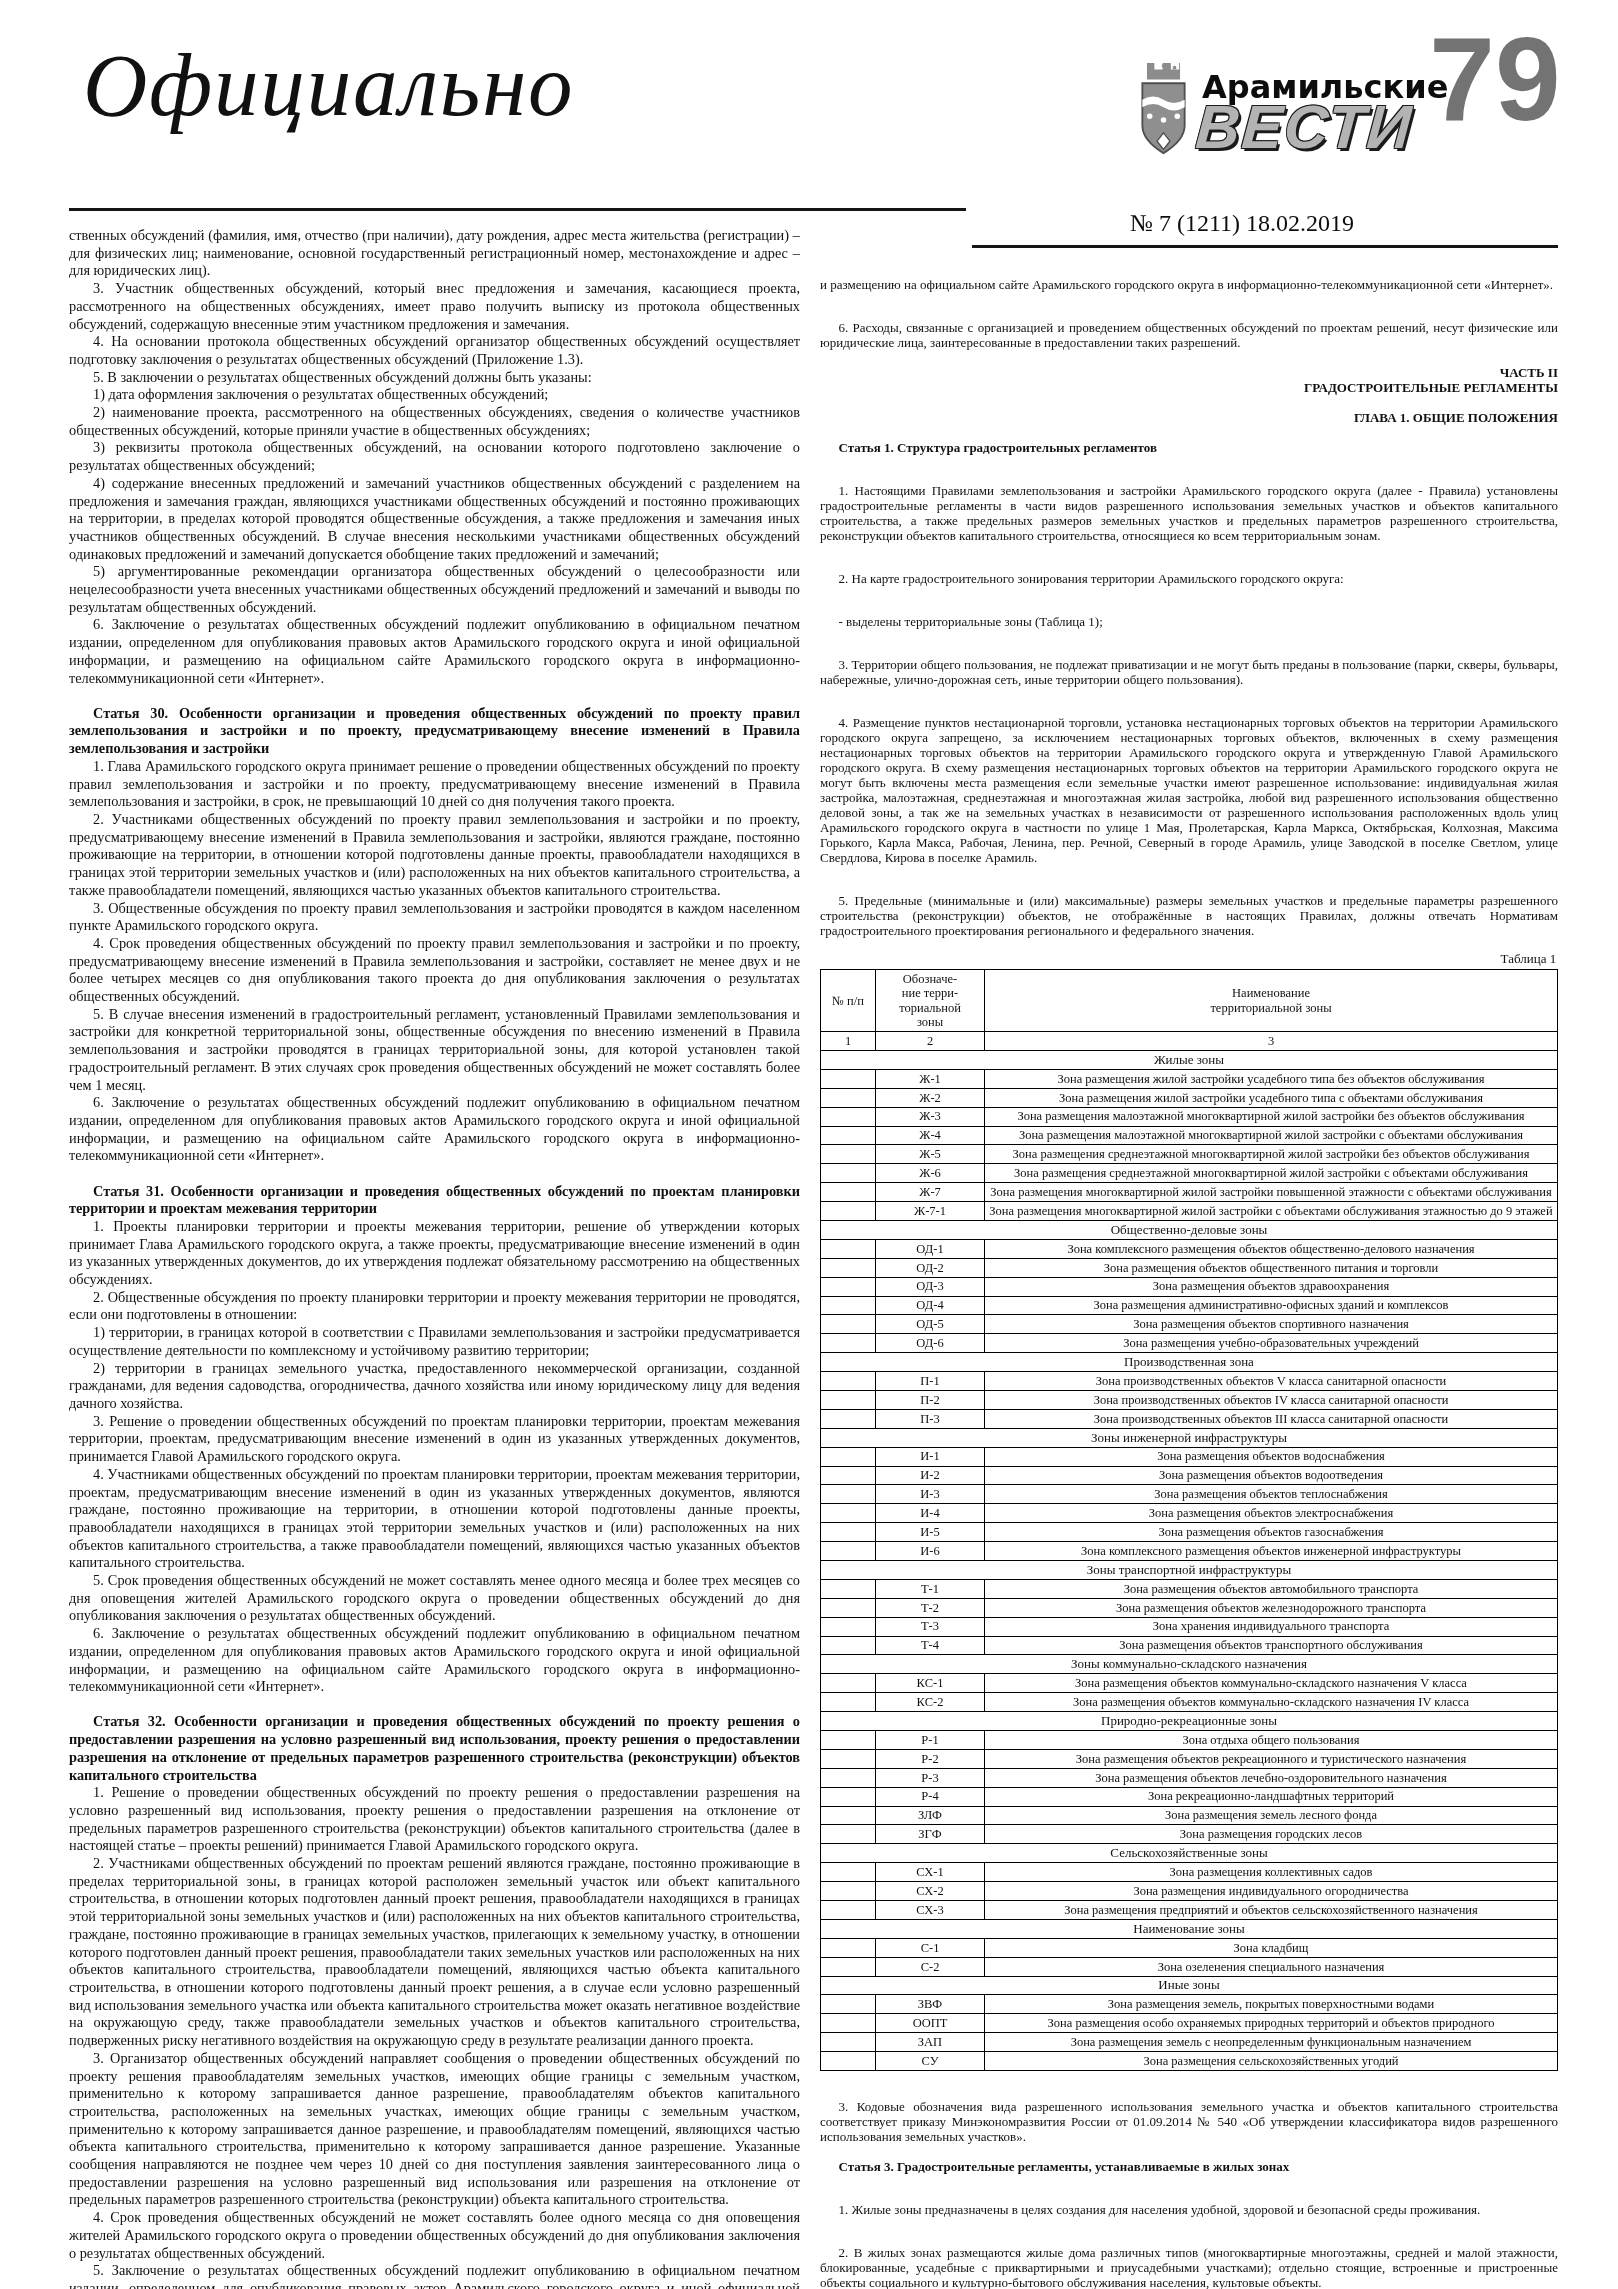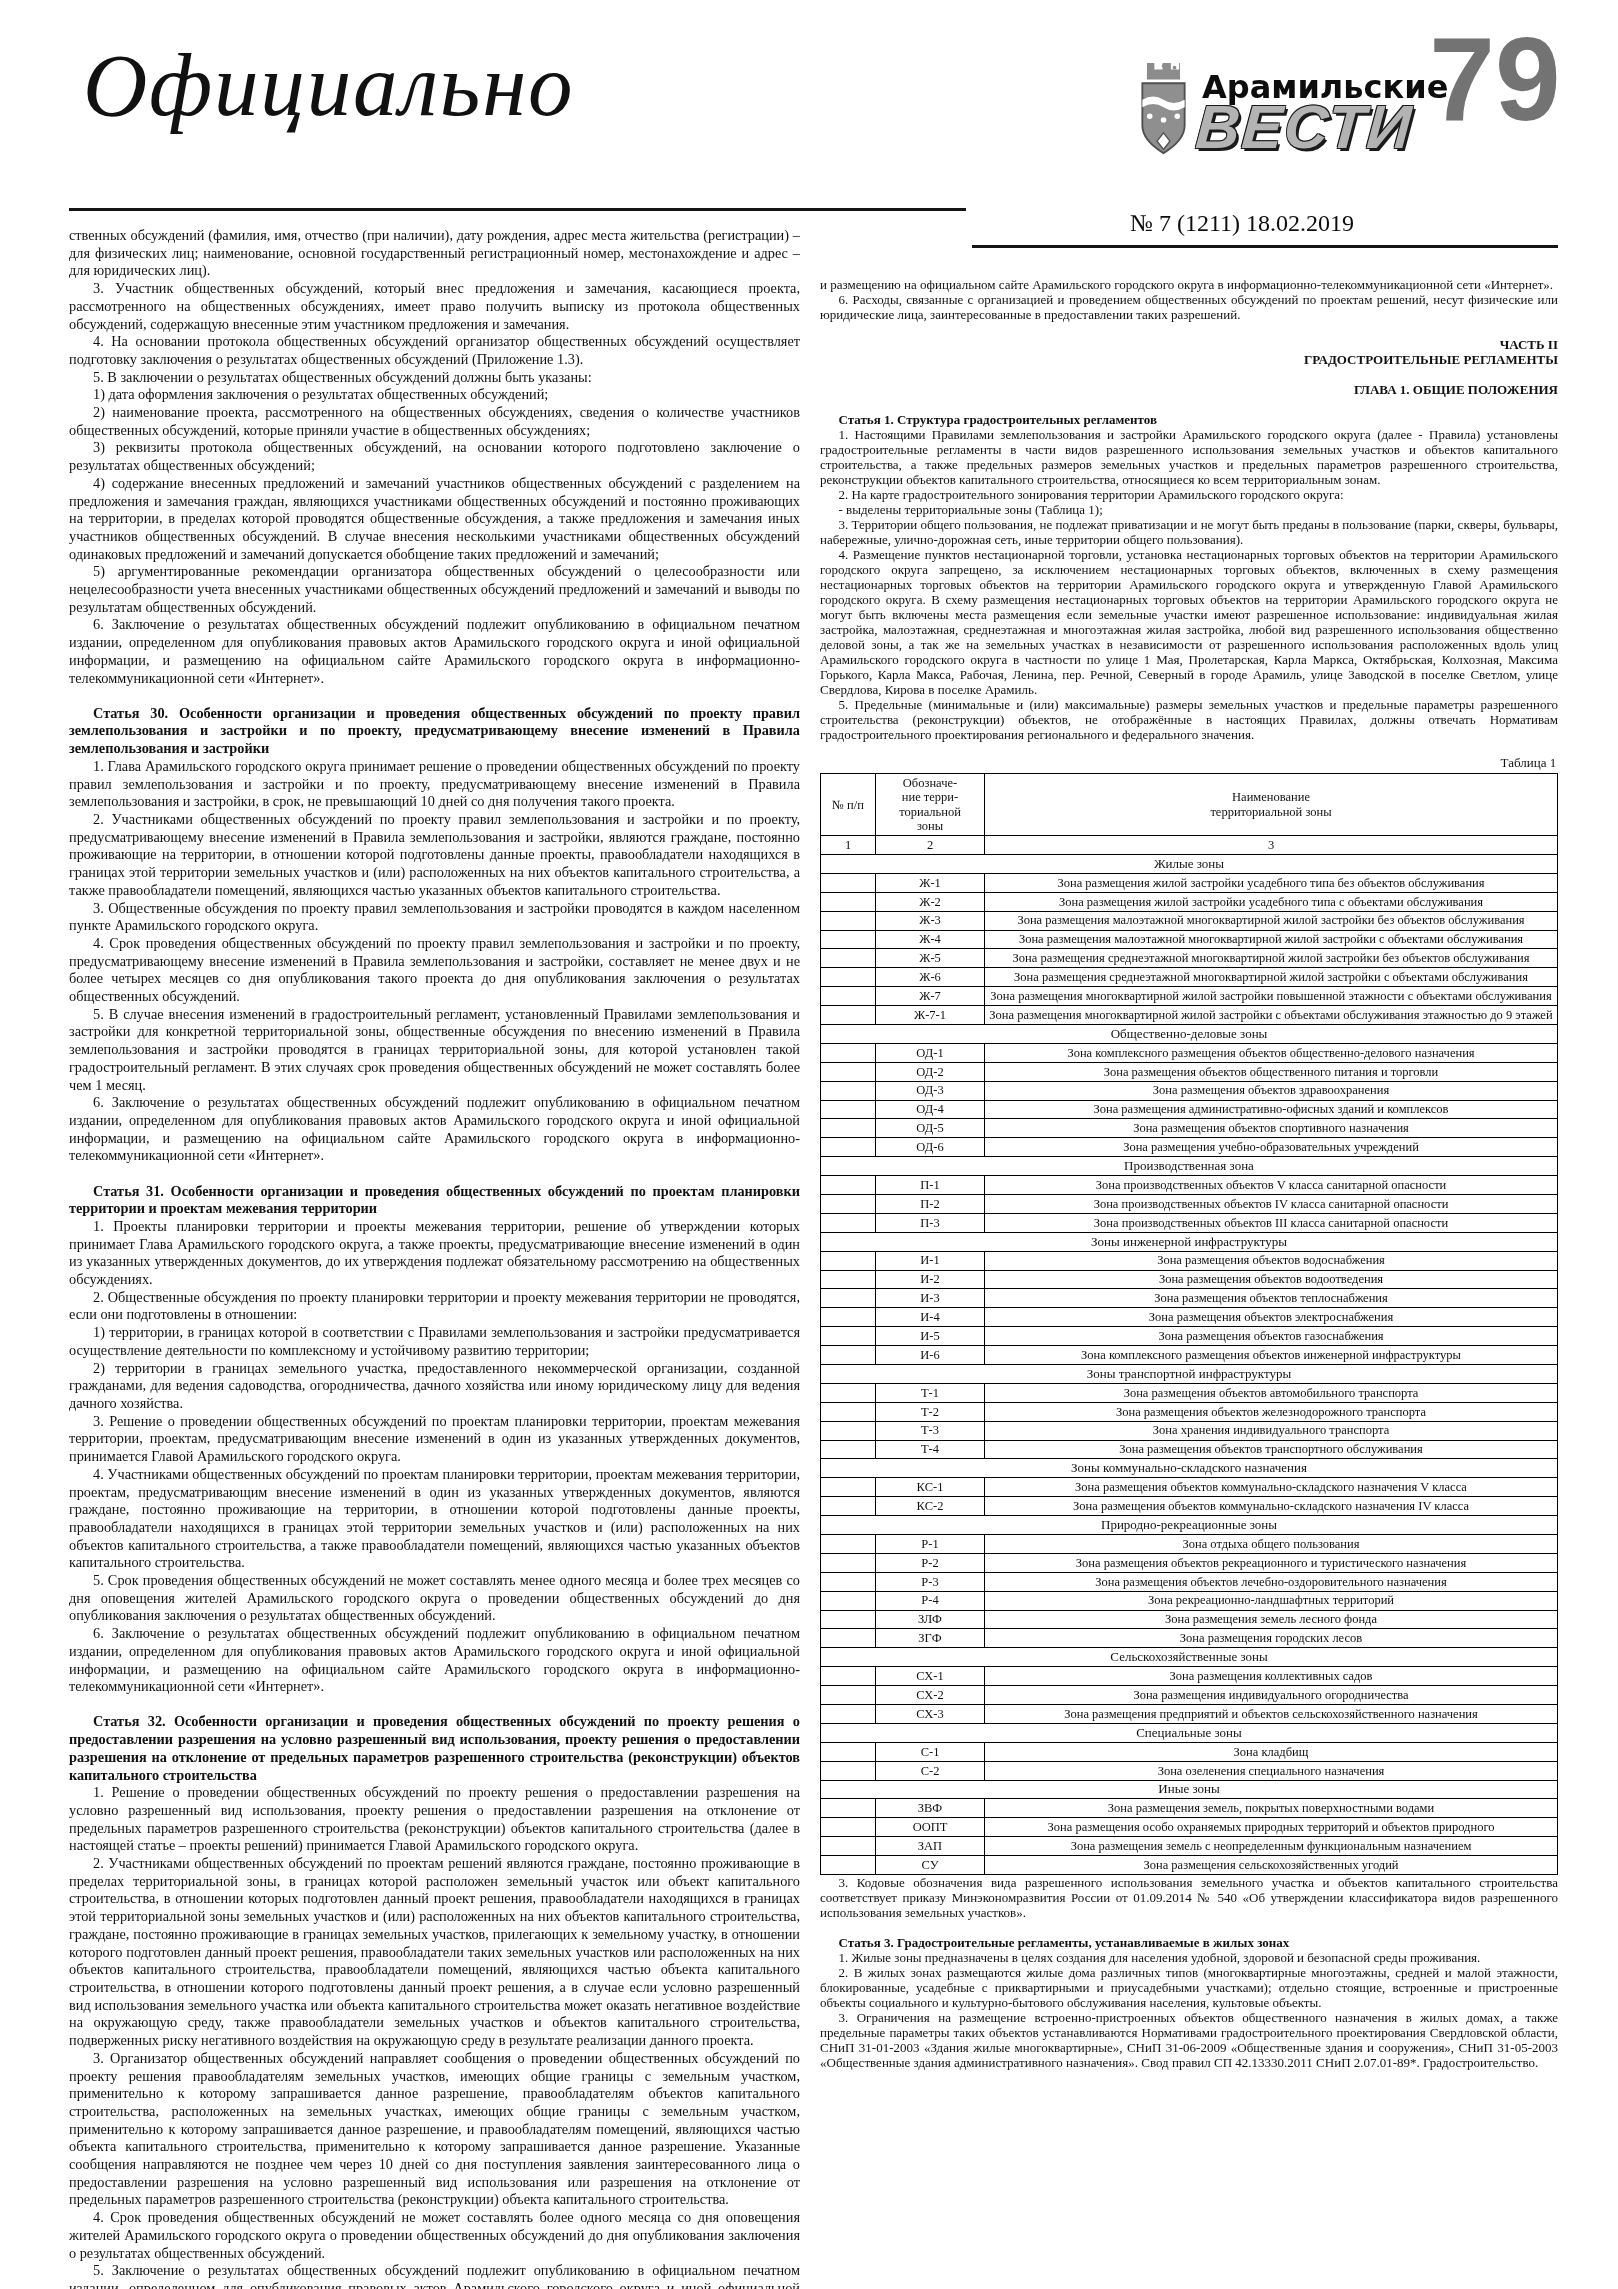--- a/index.html
+++ b/index.html
@@ -21,21 +21,21 @@
   .page-number{position:absolute;left:1421px;top:20px;width:148px;text-align:center;
         font-family:"Liberation Sans", sans-serif;font-weight:800;font-size:118px;line-height:1;color:#737373;}
   .issue-info{position:absolute;left:1124px;top:210px;width:236px;text-align:center;
         font-size:24px;color:#0d0d0d;}
   
   .col{position:absolute;text-align:justify;}
   .col-left{left:69px;top:227px;width:731px;font-size:14.3px;line-height:17.7px;}
   .col-right{left:820px;top:277px;width:738px;font-size:13px;line-height:15px;}
   .blk{margin:0;}
   .blk.p{text-indent:24px;}
-  .col-right .blk.p{text-indent:18.5px;}
+  .col-right .blk.p{text-indent:18.5px;margin-top:28px;}
   .blk.pc{text-indent:0;}
   .blk.h{font-weight:bold;text-indent:24px;margin-top:17.5px;}
   .col-right .blk.h{text-indent:18.5px;margin-top:15px;}
   .blk.hc{font-weight:bold;text-align:right;text-indent:0;margin-top:14.8px;white-space:pre-line;}
   
   .tcap{text-align:right;margin:13px 1.8px 3.7px 0;}
   table.zones{border-collapse:collapse;width:100%;font-size:12.5px;line-height:14.3px;
         border:1.8px solid #000;table-layout:fixed;}
   table.zones th,table.zones td{border:1.3px solid #000;padding:1.8px 3.7px;text-align:center;
         vertical-align:middle;font-weight:normal;overflow:hidden;}
@@ -354,21 +354,21 @@
             <td class="num"></td>
             <td class="code">СХ-2</td>
             <td class="name">Зона размещения индивидуального огородничества</td>
           </tr>
           <tr>
             <td class="num"></td>
             <td class="code">СХ-3</td>
             <td class="name">Зона размещения предприятий и объектов сельскохозяйственного назначения</td>
           </tr>
           <tr>
-            <td colspan="3" class="sec">Специальные зоны</td>
+            <td colspan="3" class="sec">Наименование зоны</td>
           </tr>
           <tr>
             <td class="num"></td>
             <td class="code">С-1</td>
             <td class="name">Зона кладбищ</td>
           </tr>
           <tr>
             <td class="num"></td>
             <td class="code">С-2</td>
             <td class="name">Зона озеленения специального назначения</td>

